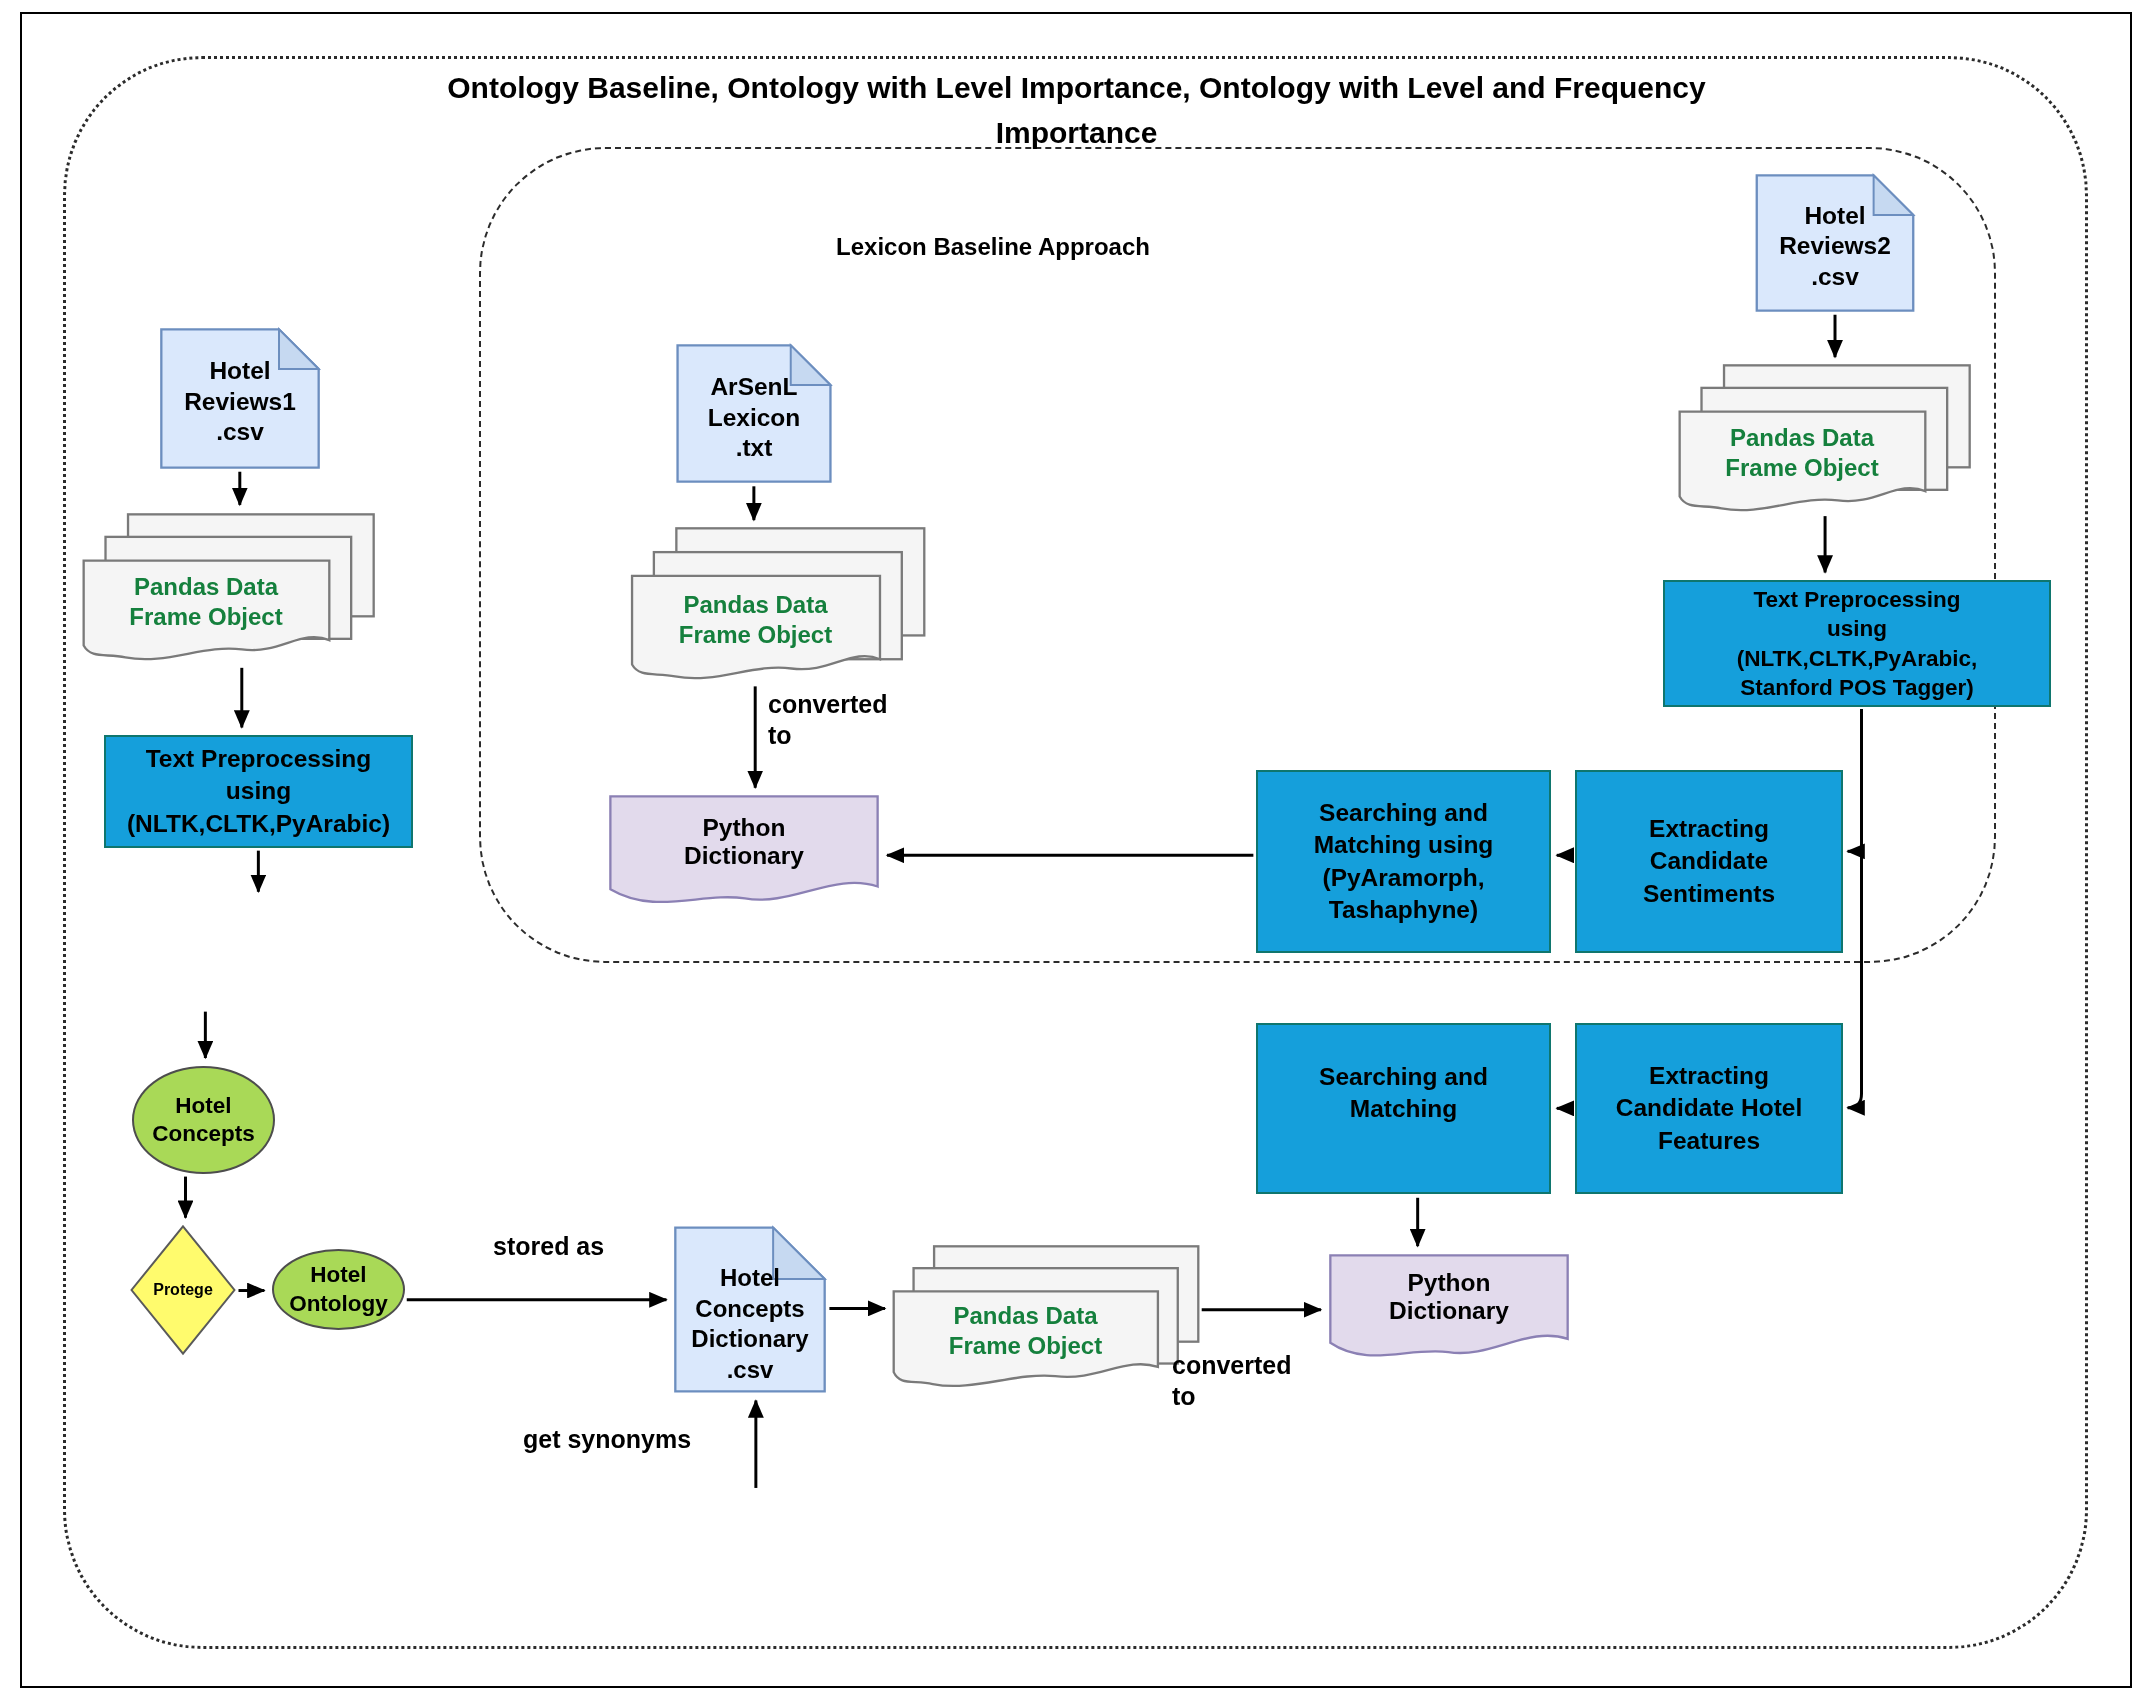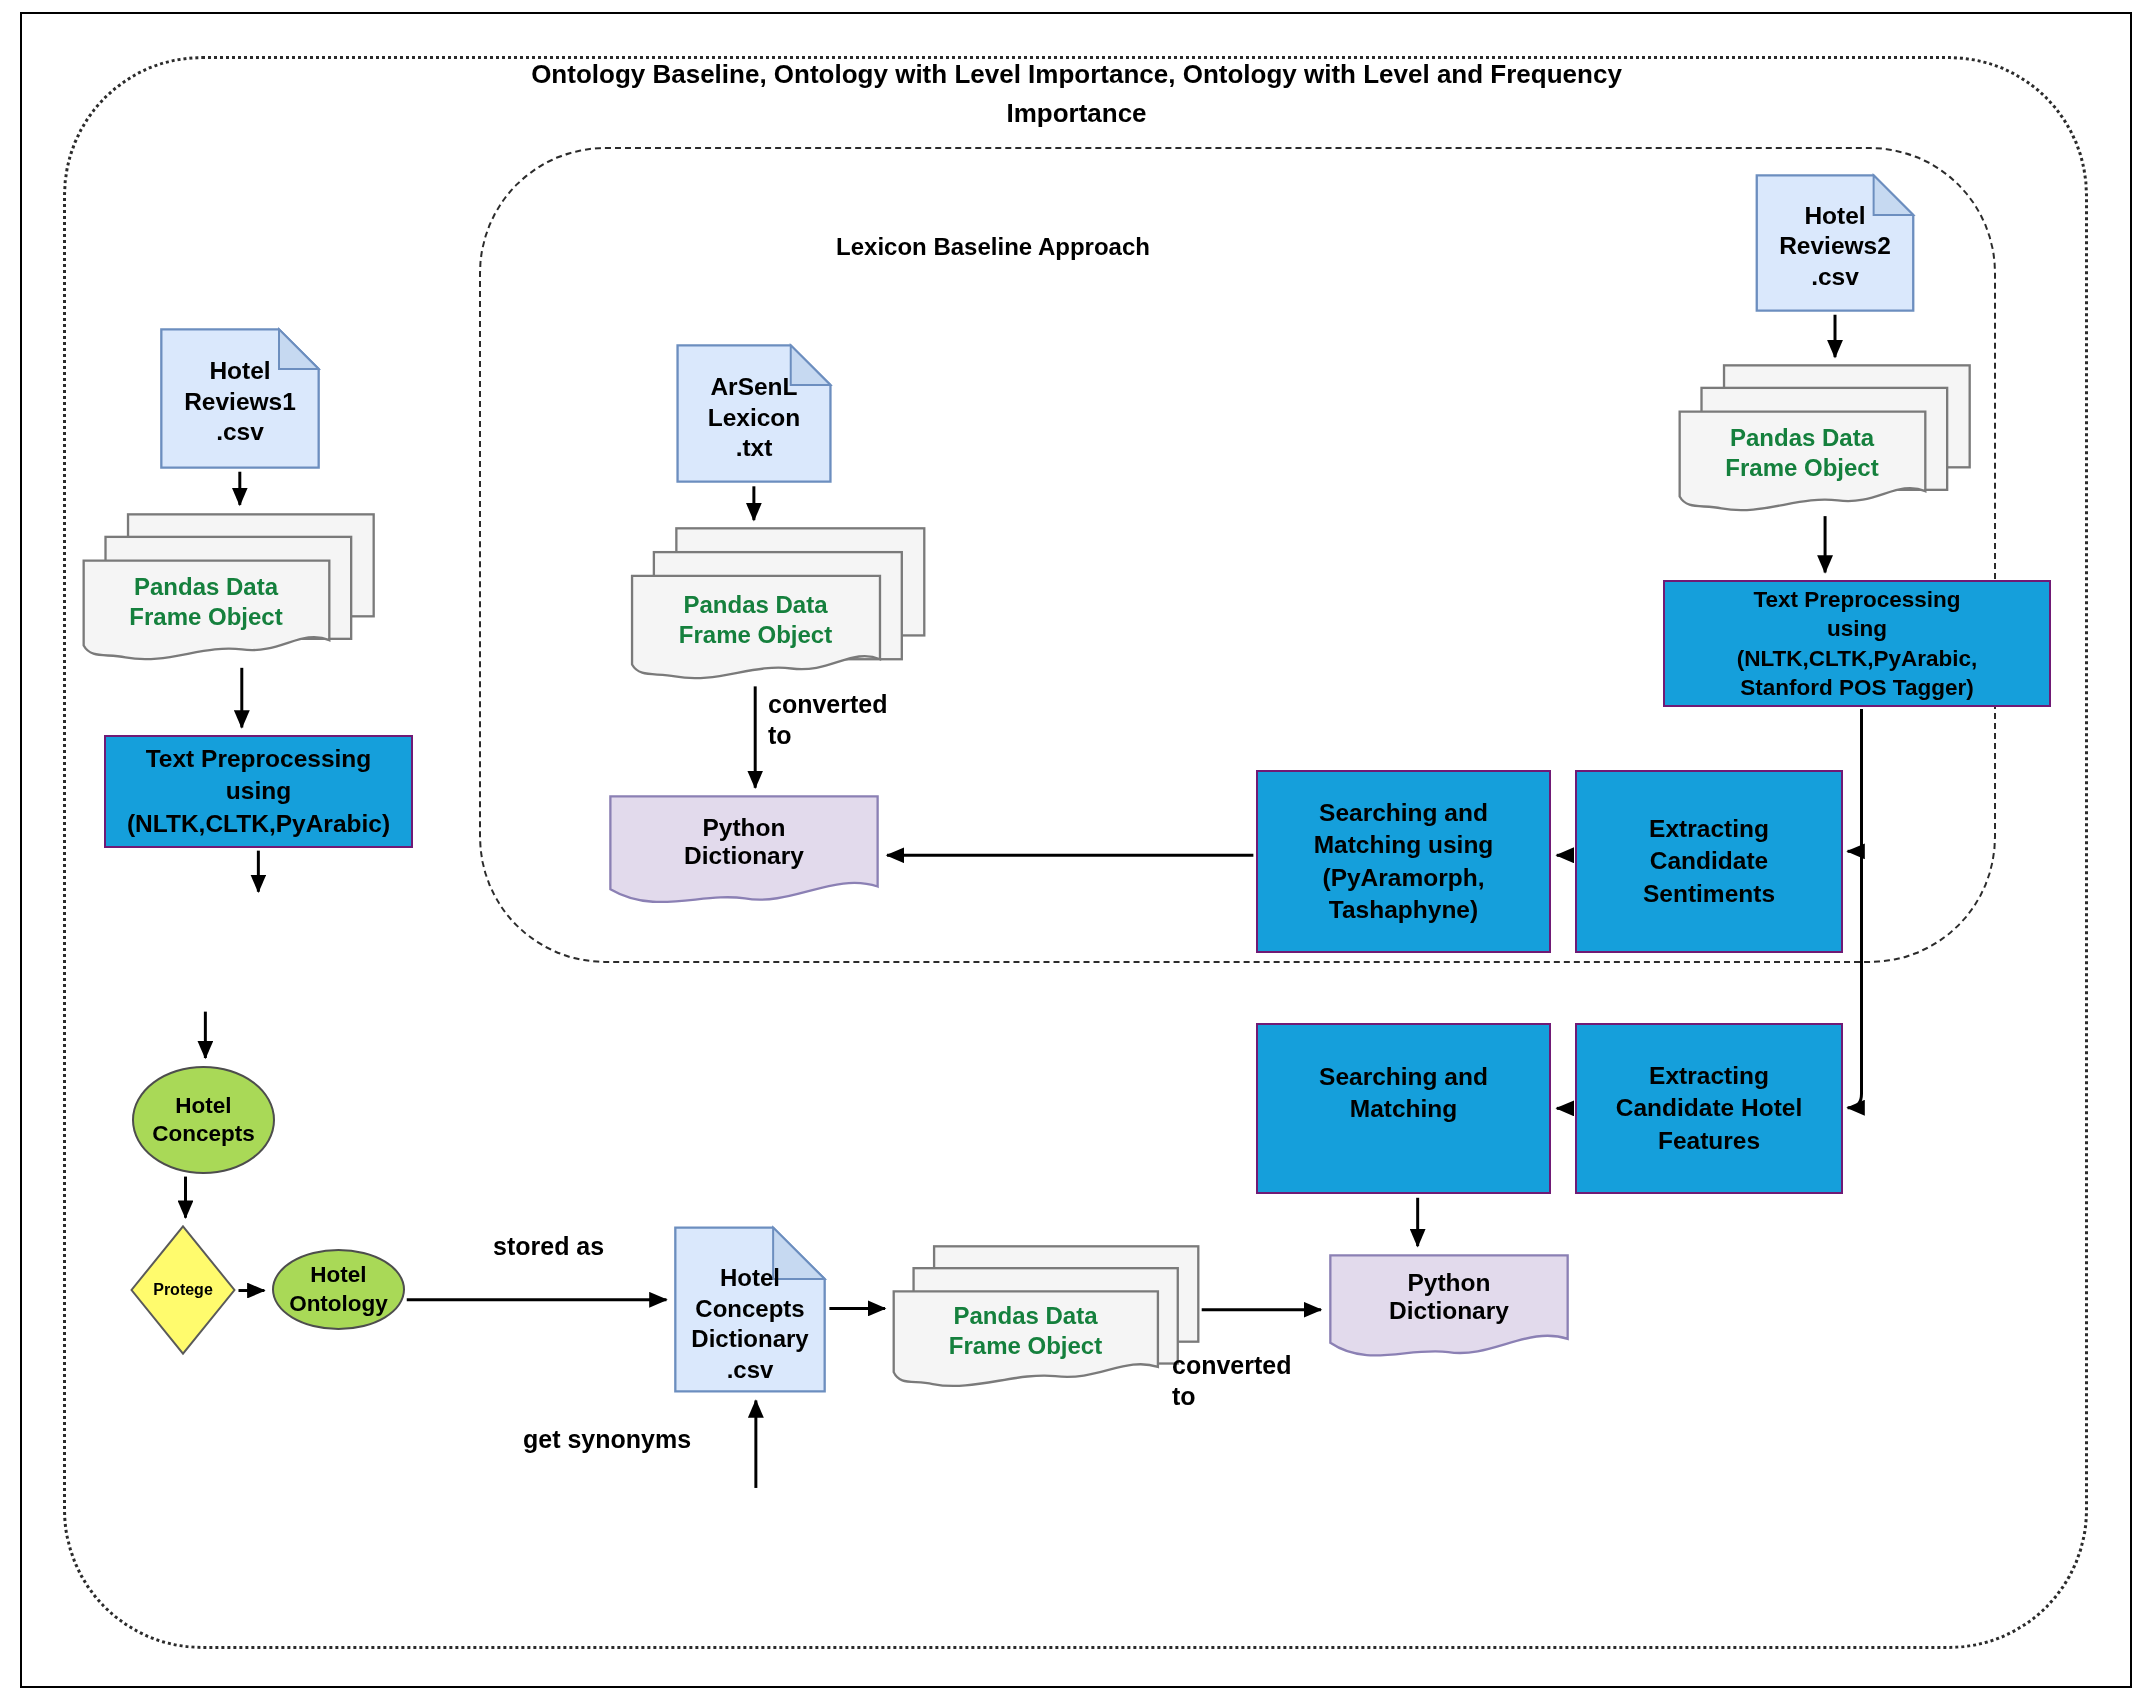--- a/index.html
+++ b/index.html
@@ -4,27 +4,27 @@
 <style>
   html,body{margin:0;padding:0;background:#fff;}
   #canvas{position:relative;width:2151px;height:1700px;background:#fff;
           font-family:"Liberation Sans","DejaVu Sans",sans-serif;overflow:hidden;}
   .frame{position:absolute;left:20px;top:12px;width:2108px;height:1672px;border:2.6px solid #000;}
   .group-outer{position:absolute;left:63px;top:56px;width:2019px;height:1587px;
                border:3.3px dotted #2b2b2b;border-radius:139px;}
   .group-inner{position:absolute;left:479px;top:147px;width:1513px;height:812px;
                border:2.6px dashed #2b2b2b;border-radius:126px;}
   .title{position:absolute;color:#000;font-weight:700;text-align:center;white-space:pre-line;}
-  #outer-title{left:199px;top:55px;width:1755px;font-size:26px;line-height:1.5;}
+  #outer-title{left:199px;top:65px;width:1755px;font-size:30px;line-height:1.5;}
   #inner-title{left:695px;top:233px;width:596px;font-size:24px;}
   .node{position:absolute;}
   .shape{position:absolute;left:0;top:0;overflow:visible;}
   .label{position:absolute;inset:0;display:flex;align-items:center;justify-content:center;
          text-align:center;white-space:pre-line;font-weight:700;color:#000;}
-  .process{background:#159FDB;border:2px solid #701a75;box-sizing:border-box;}
+  .process{background:#159FDB;border:2px solid #0f766e;box-sizing:border-box;}
   .process .label{font-size:24.5px;line-height:1.32;}
   .process.small .label{font-size:22.5px;line-height:1.3;}
   .ellipse{background:#A9D957;border:2px solid #4d4d4d;border-radius:50%;box-sizing:border-box;}
   .ellipse .label{font-size:22.5px;line-height:1.25;}
   .doc-label{position:absolute;text-align:center;white-space:pre-line;font-weight:700;
              font-size:24.5px;line-height:1.25;color:#000;}
   .stack-label{position:absolute;display:flex;align-items:center;justify-content:center;
                text-align:center;white-space:pre-line;font-weight:700;font-size:24px;
                line-height:1.25;color:#15803d;}
   .edge-label{position:absolute;white-space:pre-line;font-weight:700;

